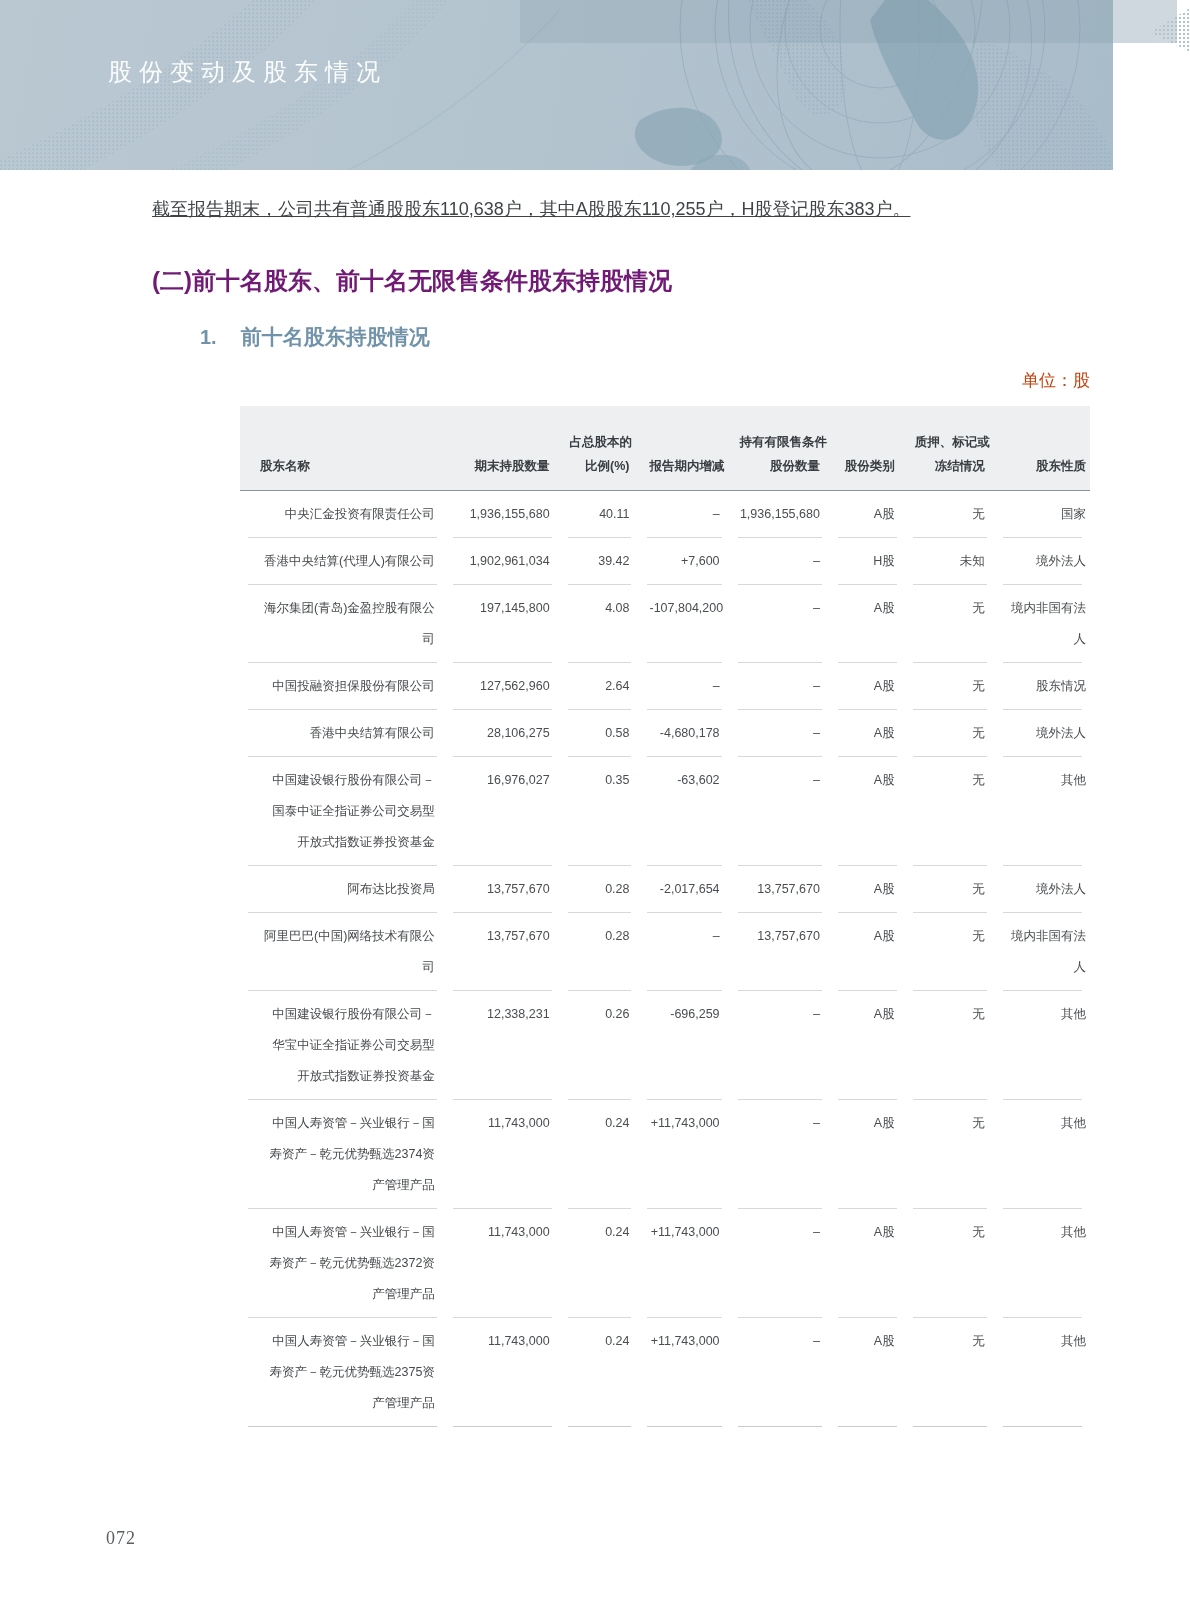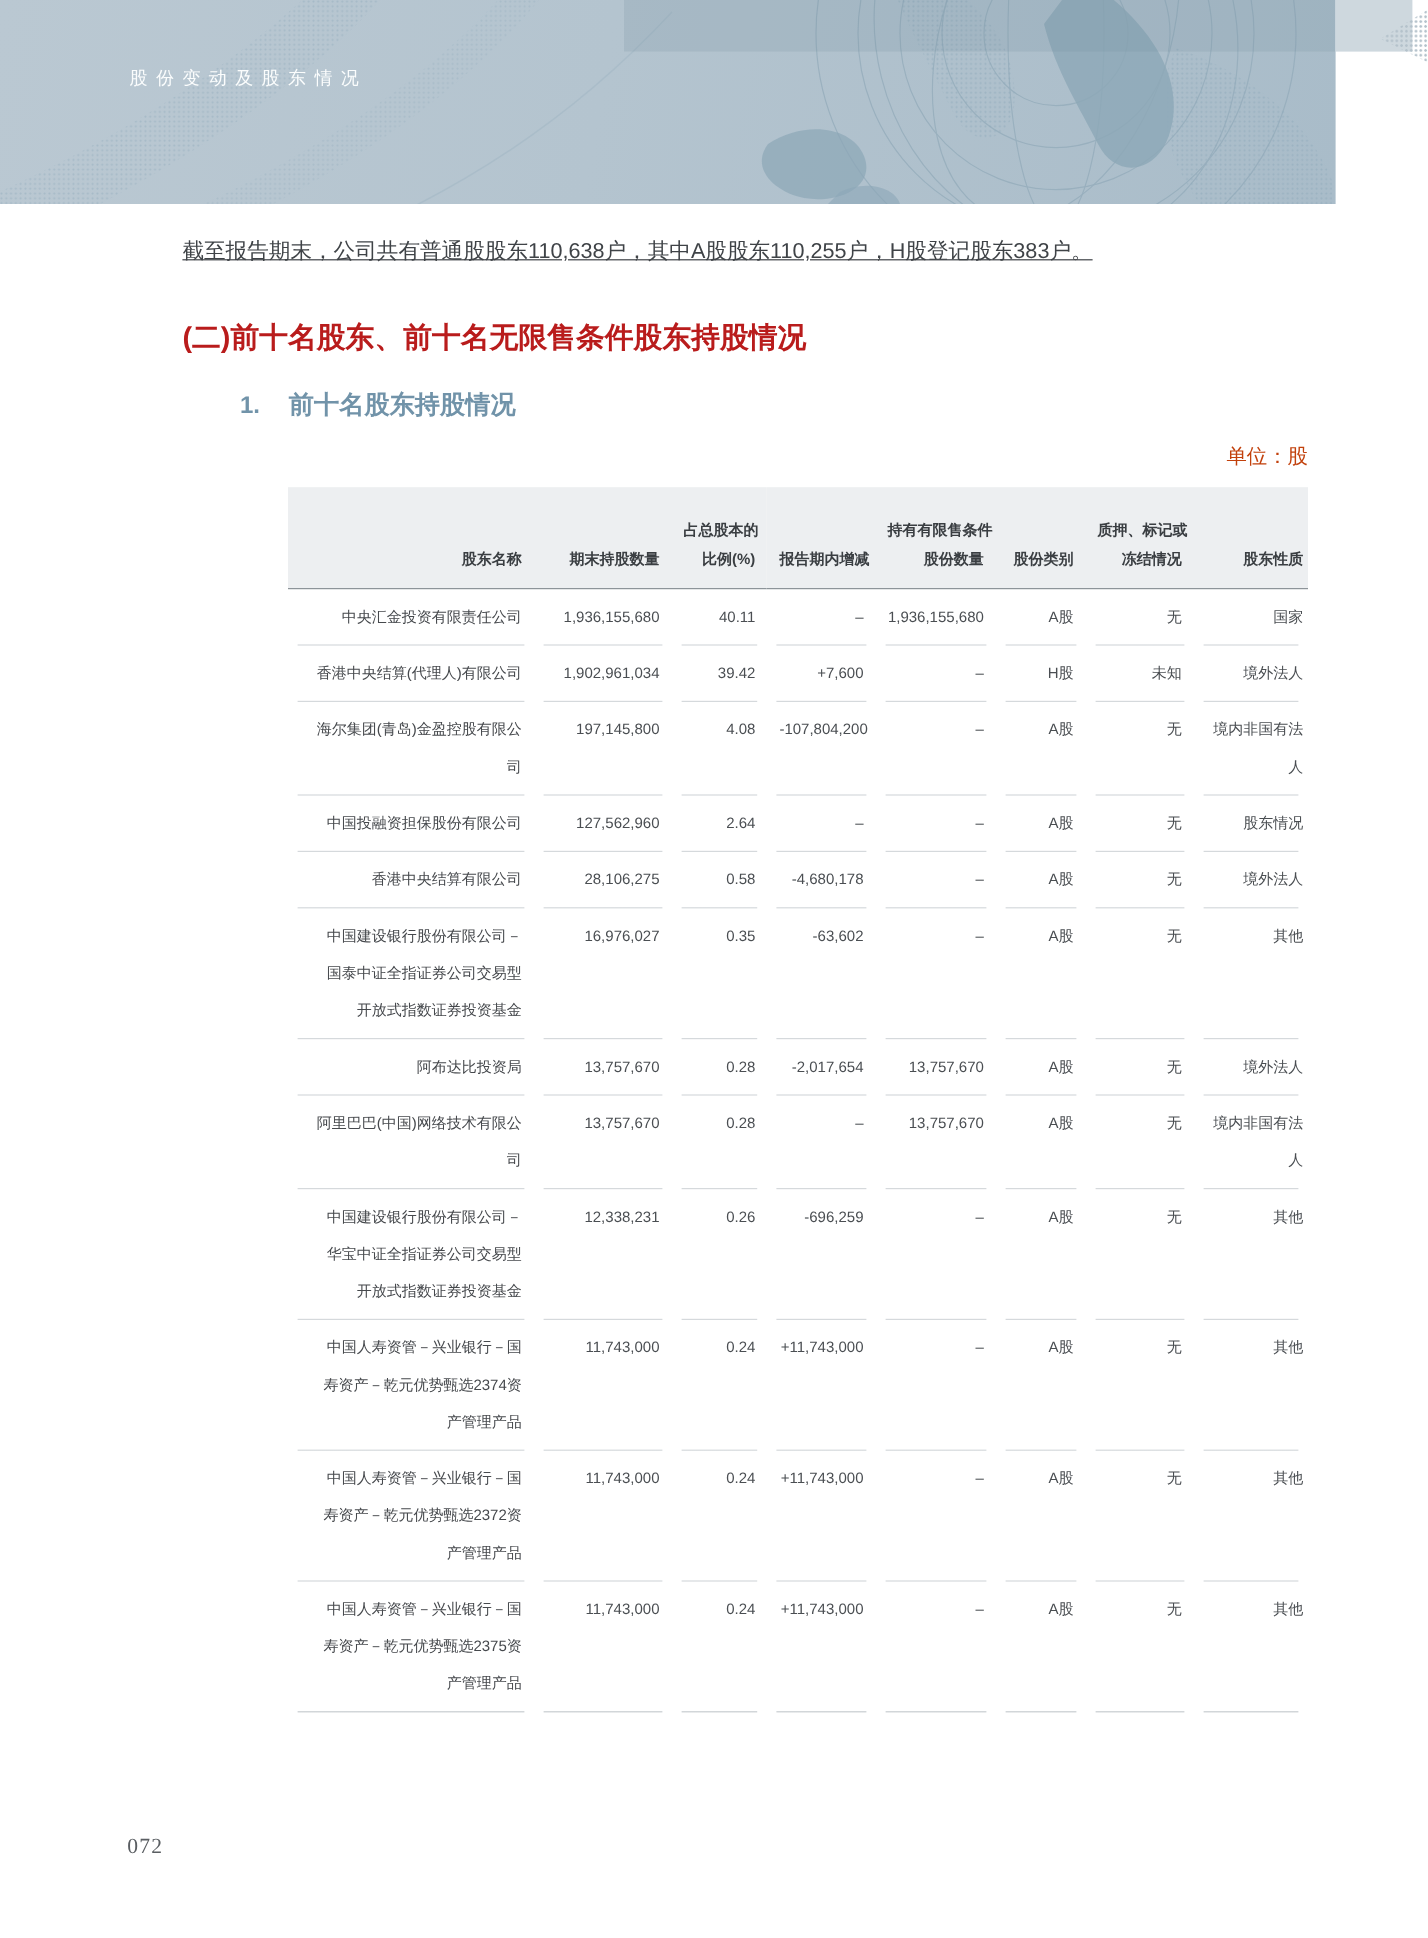--- a/index.html
+++ b/index.html
@@ -23,45 +23,45 @@
     background:#ced8de;
   }
   .corner-decor{
     position:absolute;left:1146px;top:8px;width:44px;height:44px;
     background-image:radial-gradient(#b4c2cb 1px,transparent 1.2px);
     background-size:4px 4px;
     clip-path:polygon(100% 0,100% 100%,10% 55%);
   }
   .banner-title{
     position:absolute;left:108px;top:56px;
-    color:#fbfdfd;font-size:15px;font-weight:500;letter-spacing:7px;
+    color:#fbfdfd;font-size:24px;font-weight:500;letter-spacing:7px;
   }
   .banner-art{position:absolute;left:0;top:0;}
   
   .h1{margin:78px 0 0 108px;font-size:26px;font-weight:bold;color:#7193a9;}
   .h2{margin:24px 0 0 152px;font-size:24px;font-weight:bold;color:#7193a9;}
-  .h2b{margin:42px 0 0 152px;font-size:24px;font-weight:bold;color:#b91c1c;}
+  .h2b{margin:42px 0 0 152px;font-size:24px;font-weight:bold;color:#701a75;}
   .para{margin:26px 100px 0 152px;font-size:18px;color:#3f4347;line-height:28px;text-decoration:underline;}
   .h3row{margin:26px 0 0 200px;display:flex;align-items:baseline;gap:24px;}
   .h3num{font-size:20px;font-weight:bold;color:#7193a9;}
   .h3title{font-size:21px;font-weight:bold;color:#7193a9;}
   .unit{width:850px;margin:18px 0 0 240px;text-align:right;font-size:17px;color:#c2410c;}
   
   table.shareholders{
     width:850px;margin:14px 0 0 240px;
     border-collapse:separate;border-spacing:0;table-layout:fixed;
   }
   col.c0{width:24.1%}col.c1{width:13.5%}col.c2{width:9.4%}col.c3{width:10.6%}
   col.c4{width:11.8%}col.c5{width:8.8%}col.c6{width:10.6%}col.c7{width:11.2%}
   thead th{
     background:#edeff1;vertical-align:bottom;text-align:right;
     padding:24px 10px 12px;font-size:12.5px;font-weight:bold;color:#3a3e42;
     border-bottom:1px solid #8d9499;
   }
-  thead th:first-child{text-align:right;padding-left:20px;}
+  thead th:first-child{text-align:left;padding-left:20px;}
   thead th:last-child{padding-right:4px;}
   th .hl{display:block;line-height:24px;white-space:nowrap;}
   tbody td{
     vertical-align:top;text-align:right;
     font-size:12.5px;color:#4a4e52;line-height:31px;
     padding:8px 10px;
     background-image:linear-gradient(#d5d9dc,#d5d9dc);
     background-repeat:no-repeat;
     background-position:left 8px bottom 0px;
     background-size:calc(100% - 16px) 1px;

